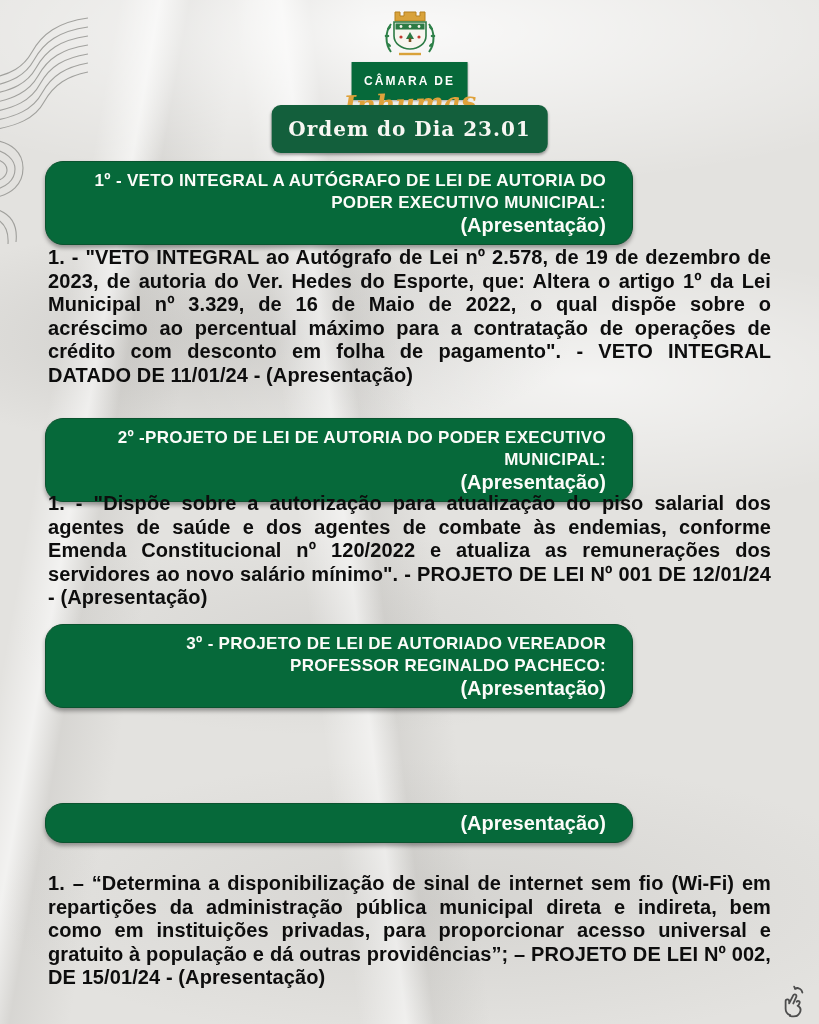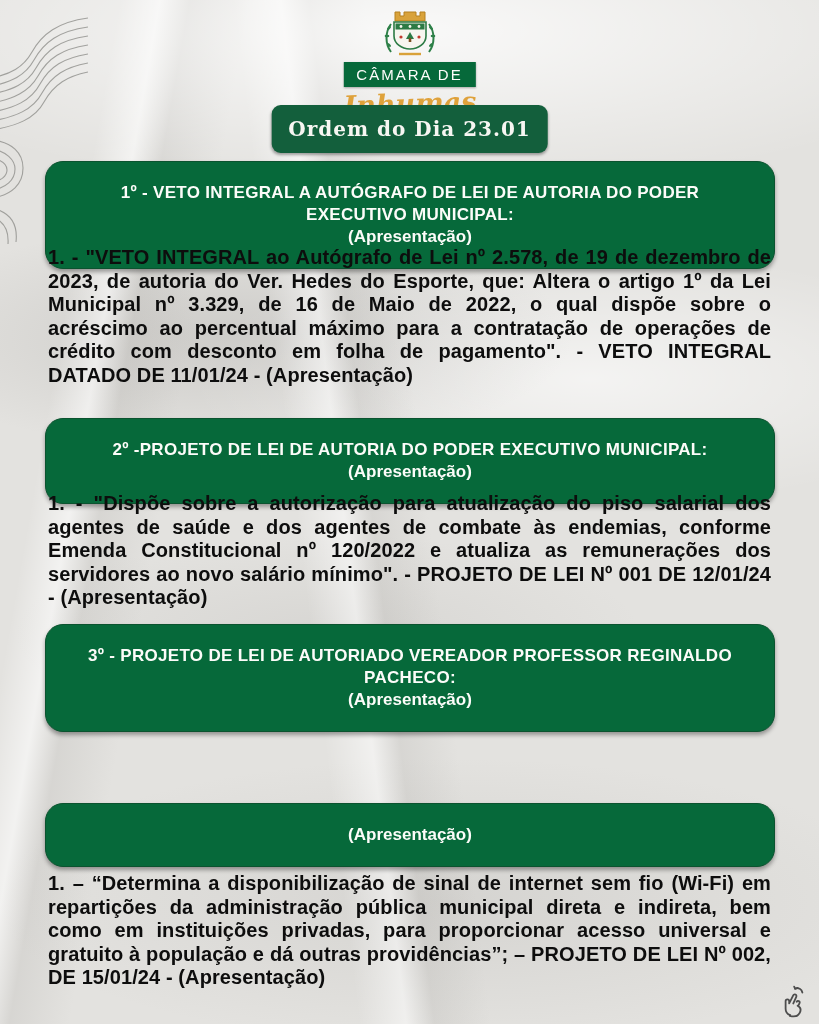--- a/index.html
+++ b/index.html
@@ -19,46 +19,46 @@
       radial-gradient(55% 14% at 40% 62%, rgba(152,150,146,.16), transparent 70%),
       radial-gradient(80% 20% at 55% 88%, rgba(150,148,144,.18), transparent 70%);
   }
   .topo{position:absolute;left:-4px;top:14px;width:92px;height:238px;}
   .topo path{stroke:#8f8e8b;stroke-width:1.1;fill:none;opacity:.8;}
 
   .crest{position:absolute;top:8px;left:50%;transform:translateX(-50%);}
   .org-banner{
     position:absolute;top:62px;left:50%;transform:translateX(-50%);
     background:#06693a;color:#fdfdfb;
-    font-size:15px;font-weight:400;letter-spacing:2px;
-    padding:4px 13px;white-space:nowrap;
+    font-size:12px;font-weight:700;letter-spacing:2px;
+    padding:12px 13px;white-space:nowrap;
     box-shadow:0 1px 2px rgba(0,0,0,.3);
   }
   .org-script{
     position:absolute;top:88px;left:50%;transform:translateX(-50%) rotate(-2deg);
     font-family:"DejaVu Serif",serif;font-style:italic;font-weight:700;
     font-size:27px;color:#dfa23b;white-space:nowrap;
   }
   .badge{
     position:absolute;top:105px;left:50%;transform:translateX(-50%);
     background:#135f3c;color:#f7f6f2;
     font-family:"DejaVu Serif",serif;font-weight:700;
     font-size:20px;letter-spacing:1px;
     padding:12px 17px;border-radius:9px;white-space:nowrap;
     box-shadow:0 2px 3px rgba(0,0,0,.35);
   }
 
   .banner{
-    position:absolute;left:45px;width:730px;box-sizing:border-box;
+    position:absolute;left:45px;width:588px;box-sizing:border-box;
     background:#06693a;border:1px solid #0b532f;border-radius:18px;
-    color:#fcfcf9;text-align:center;padding:20px 26px;
+    color:#fcfcf9;text-align:right;padding:8px 26px;
     box-shadow:0 3px 4px rgba(0,0,0,.35);
   }
   .banner-title{font-size:17px;line-height:22px;font-weight:700;letter-spacing:.3px;}
-  .banner-sub{font-size:17px;line-height:22px;font-weight:700;}
+  .banner-sub{font-size:20px;line-height:22px;font-weight:700;}
 
   .body-text{
     position:absolute;left:48px;width:723px;margin:0;
     color:#0d0d0d;font-size:20px;line-height:23.5px;font-weight:700;
     text-align:justify;letter-spacing:.1px;
   }
 
   .hand{position:absolute;left:776px;top:983px;width:38px;height:38px;}
   .hand path{stroke:#4d4d4d;stroke-width:1.7;fill:none;stroke-linecap:round;stroke-linejoin:round;}
 </style>

